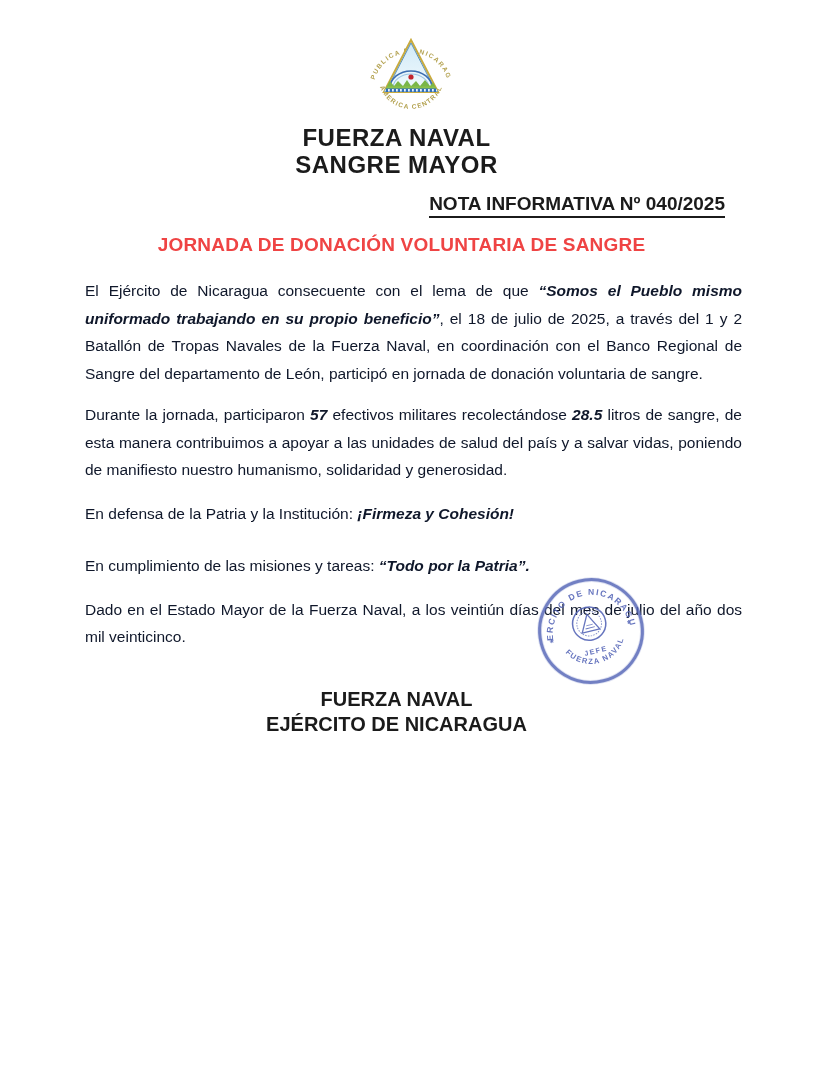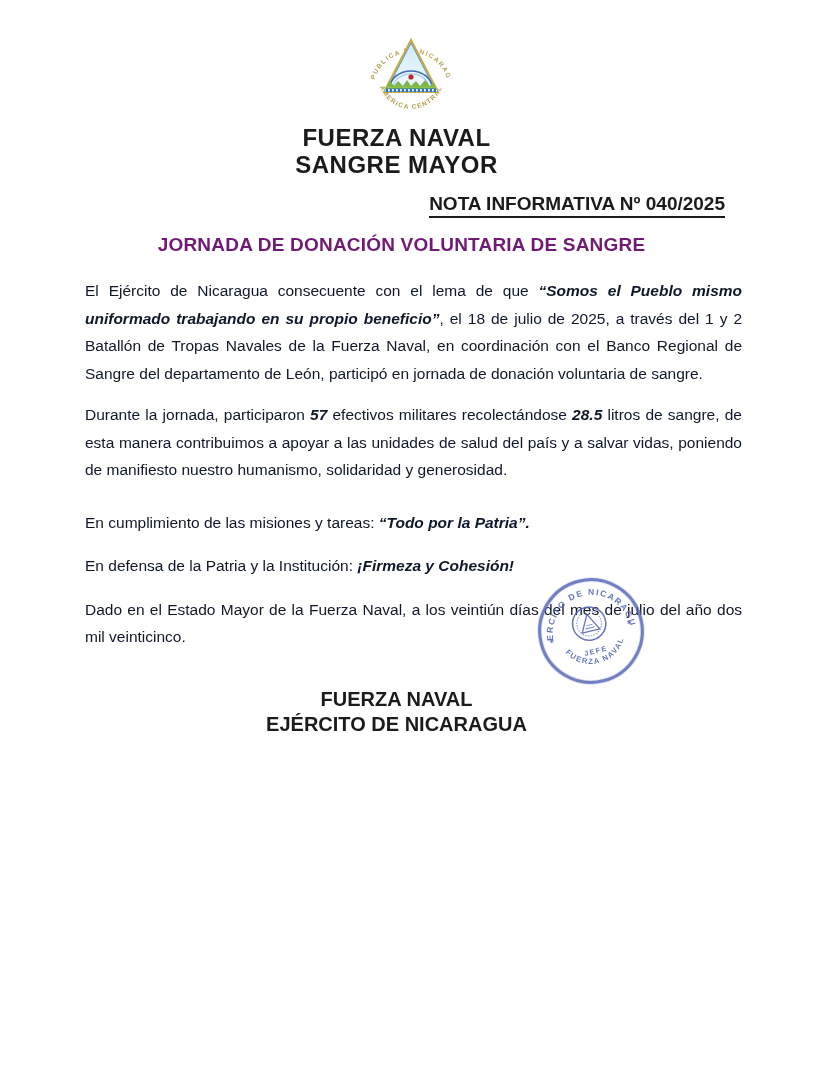--- a/index.html
+++ b/index.html
@@ -13,21 +13,21 @@
     text-align:center; position:relative; left:-17px; margin-top:2px;
     font-size:24px; font-weight:bold; color:#1b1b1b; line-height:27px; letter-spacing:0.5px;
   }
   .note-title {
     text-align:right; position:relative; left:-17px; margin-top:15px;
     font-size:19px; font-weight:bold; color:#1b1b1b;
   }
   .note-title .u { border-bottom:2.5px solid #1b1b1b; padding-bottom:1px; display:inline-block; }
   .subject-title {
     text-align:center; position:relative; left:-12px; margin-top:16px;
-    font-size:19px; font-weight:bold; color:#701a75; letter-spacing:0.2px;
+    font-size:19px; font-weight:bold; color:#ef4444; letter-spacing:0.2px;
   }
   p.body { margin:0; font-size:15.5px; line-height:27.5px; text-align:justify; color:#0f172a; }
   p.m1 { margin-top:21px; }
   p.m2 { margin-top:14px; }
   p.m3 { margin-top:25px; }
   p.m4 { margin-top:16px; }
   p.m5 { margin-top:16px; }
   .bi { font-weight:bold; font-style:italic; }
   .b  { font-weight:bold;font-style:italic; }
   .signature {
@@ -83,23 +83,23 @@
     <div class="note-title">
       <span class="u">NOTA INFORMATIVA Nº 040/2025</span>
     </div>
 
     <div class="subject-title">JORNADA DE DONACIÓN VOLUNTARIA DE SANGRE</div>
 
     <p class="body m1"><span>El Ejército de Nicaragua consecuente con el lema de que </span><span class="bi">“Somos el Pueblo mismo uniformado trabajando en su propio beneficio”</span><span>, el 18 de julio de 2025, a través del 1 y 2 Batallón de Tropas Navales de la Fuerza Naval, en coordinación con el Banco Regional de Sangre del departamento de León, participó en jornada de donación voluntaria de sangre.</span></p>
 
     <p class="body m2"><span>Durante la jornada, participaron </span><span class="b">57</span><span> efectivos militares recolectándose </span><span class="b">28.5</span><span> litros de sangre, de esta manera contribuimos a apoyar a las unidades de salud del país y a salvar vidas, poniendo de manifiesto nuestro humanismo, solidaridad y generosidad.</span></p>
 
+    <p class="body m4"><span>En defensa de la Patria y la Institución: </span><span class="bi">¡Firmeza y Cohesión!</span></p>
+
     <p class="body m3"><span>En cumplimiento de las misiones y tareas: </span><span class="bi">“Todo por la Patria”.</span></p>
-
-    <p class="body m4"><span>En defensa de la Patria y la Institución: </span><span class="bi">¡Firmeza y Cohesión!</span></p>
 
     <p class="body m5">Dado en el Estado Mayor de la Fuerza Naval, a los veintiún días del mes de julio del año dos mil veinticinco.</p>
 
     <div class="signature">
       <div>FUERZA NAVAL</div>
       <div>EJÉRCITO DE NICARAGUA</div>
     </div>
 
   </div>
 

